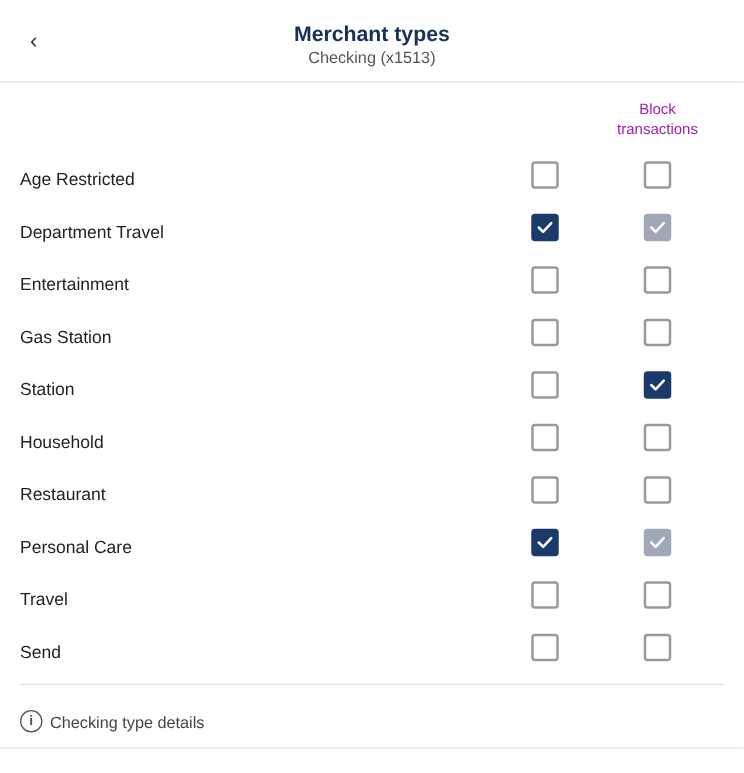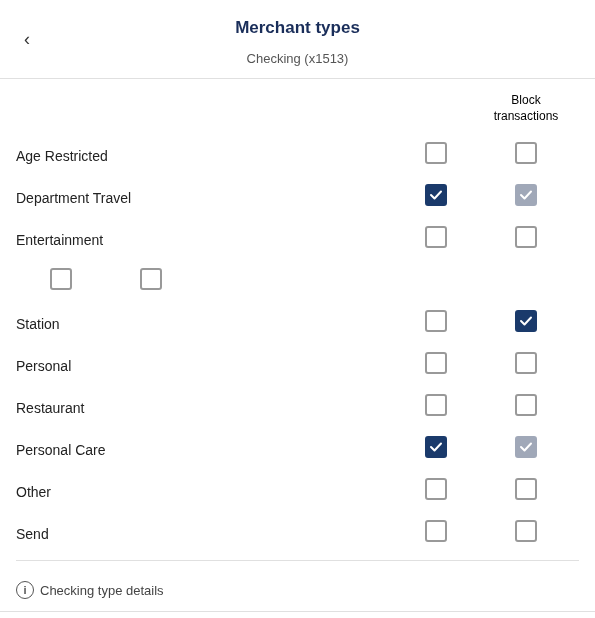--- a/index.html
+++ b/index.html
@@ -40,41 +40,41 @@
     .header-title {
       font-size: 17px;
       font-weight: 700;
       color: #1a2e5a;
       text-align: center;
     }
 
     .header-subtitle {
       font-size: 13px;
       color: #555;
-      margin-top: 13px;
+      margin-top: 0;
     }
 
     .content {
       flex: 1;
       padding: 0 16px;
       overflow-y: auto;
     }
 
     .column-headers {
       display: flex;
       justify-content: flex-end;
       padding: 14px 0 8px;
       margin-right: 8px;
     }
 
     .col-header {
       width: 90px;
       text-align: center;
       font-size: 12px;
-      color: #000000;
+      color: #a21caf;
       line-height: 1.3;
     }
 
     .merchant-row {
       display: flex;
       align-items: flex-end;
       padding: 10px 0;
       border-bottom: none;
     }
 
@@ -219,20 +219,21 @@
         <div class="checkboxes">
           <div class="checkbox-cell">
             <div class="checkbox-wrapper"></div>
           </div>
           <div class="checkbox-cell">
             <div class="checkbox-wrapper"></div>
           </div>
         </div>
       </div>
       <div class="merchant-row">
+        <span class="merchant-name">Gas Station</span>
         <div class="checkboxes">
           <div class="checkbox-cell">
             <div class="checkbox-wrapper"></div>
           </div>
           <div class="checkbox-cell">
             <div class="checkbox-wrapper"></div>
           </div>
         </div>
       </div>
       <div class="merchant-row">
@@ -244,21 +245,21 @@
           <div class="checkbox-cell">
             <div class="checkbox-wrapper checked">
               <svg viewBox="0 0 14 14" fill="none" xmlns="http://www.w3.org/2000/svg">
       <polyline points="2,7 5.5,10.5 12,3.5" stroke="white" stroke-width="2" stroke-linecap="round" stroke-linejoin="round"></polyline>
     </svg>
             </div>
           </div>
         </div>
       </div>
       <div class="merchant-row">
-        <span class="merchant-name">Personal</span>
+        <span class="merchant-name">Household</span>
         <div class="checkboxes">
           <div class="checkbox-cell">
             <div class="checkbox-wrapper"></div>
           </div>
           <div class="checkbox-cell">
             <div class="checkbox-wrapper"></div>
           </div>
         </div>
       </div>
       <div class="merchant-row">
@@ -285,21 +286,21 @@
           <div class="checkbox-cell">
             <div class="checkbox-wrapper checked-disabled">
               <svg viewBox="0 0 14 14" fill="none" xmlns="http://www.w3.org/2000/svg">
       <polyline points="2,7 5.5,10.5 12,3.5" stroke="white" stroke-width="2" stroke-linecap="round" stroke-linejoin="round"></polyline>
     </svg>
             </div>
           </div>
         </div>
       </div>
       <div class="merchant-row">
-        <span class="merchant-name">Other</span>
+        <span class="merchant-name">Travel</span>
         <div class="checkboxes">
           <div class="checkbox-cell">
             <div class="checkbox-wrapper"></div>
           </div>
           <div class="checkbox-cell">
             <div class="checkbox-wrapper"></div>
           </div>
         </div>
       </div>
       <div class="merchant-row">

